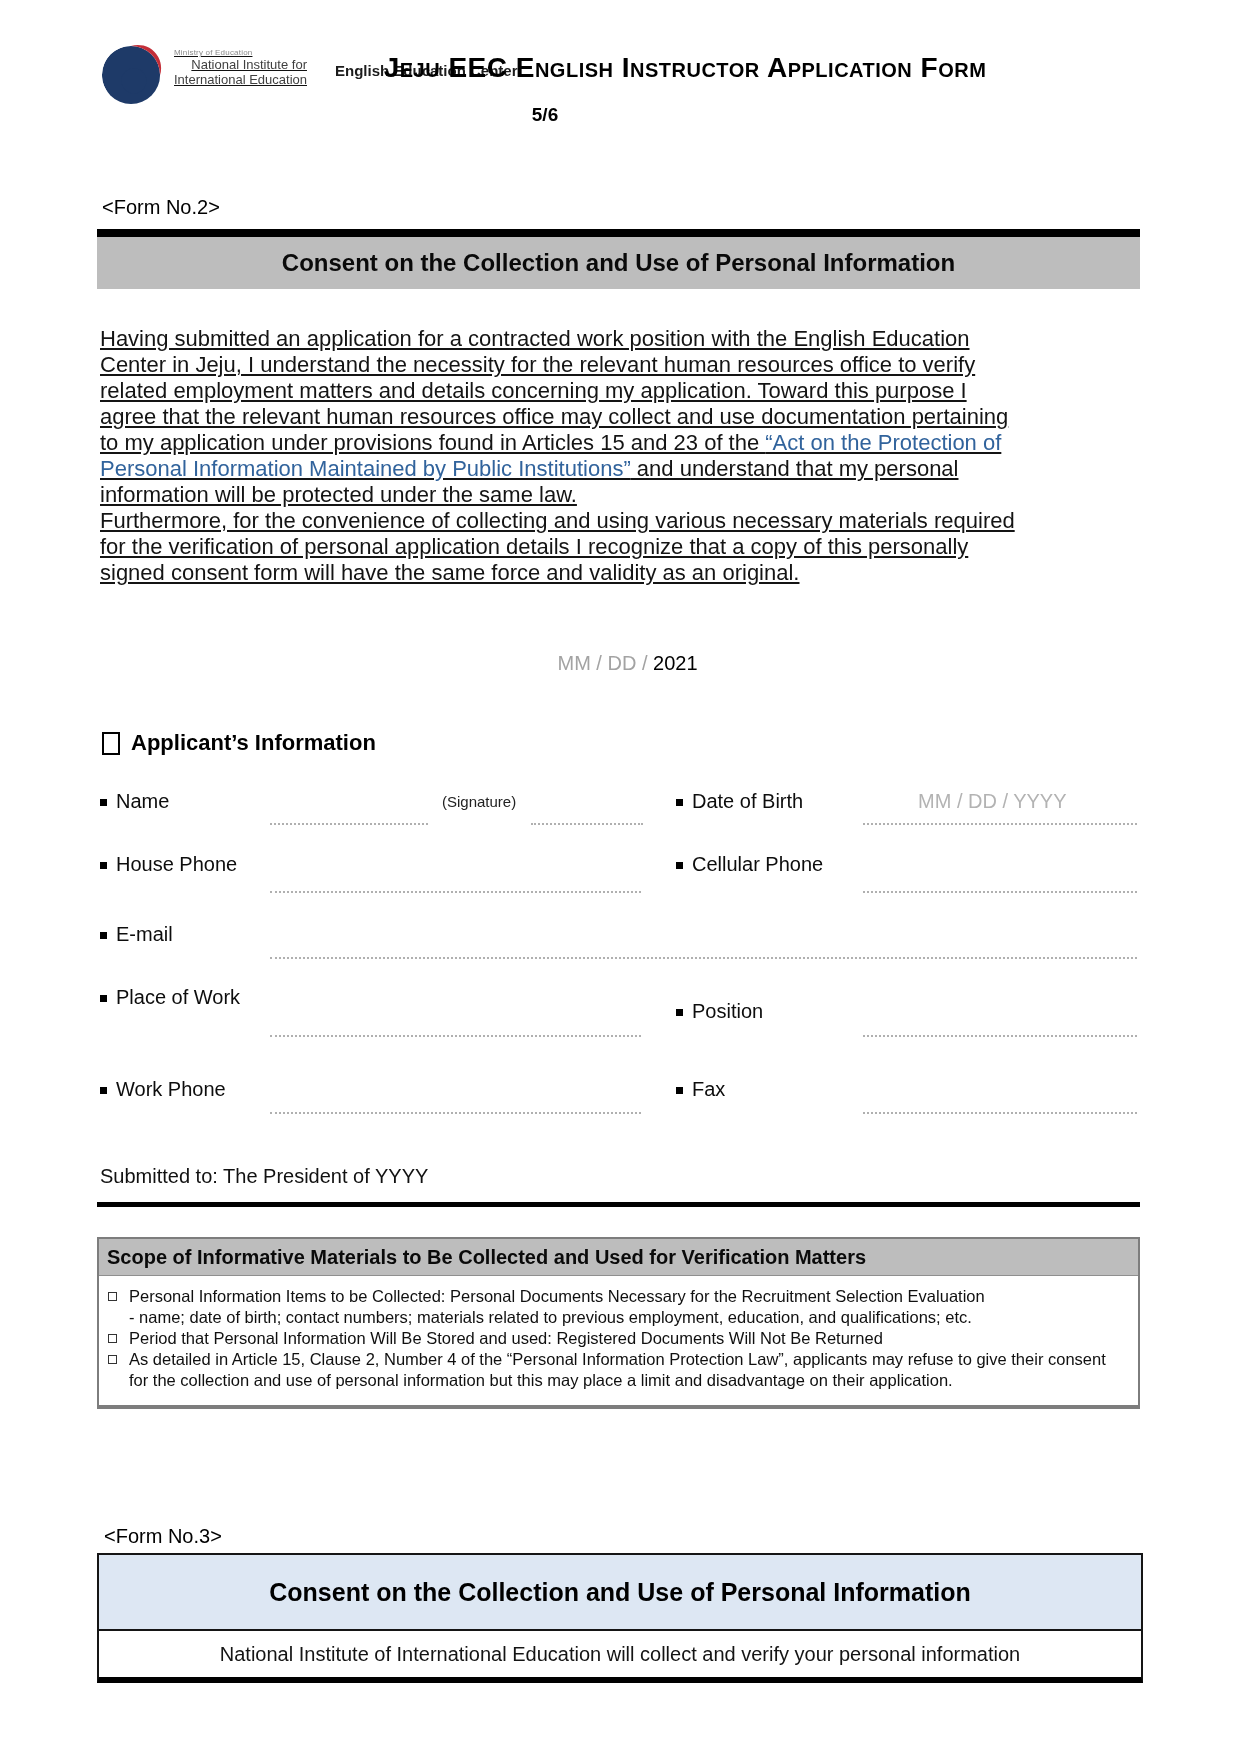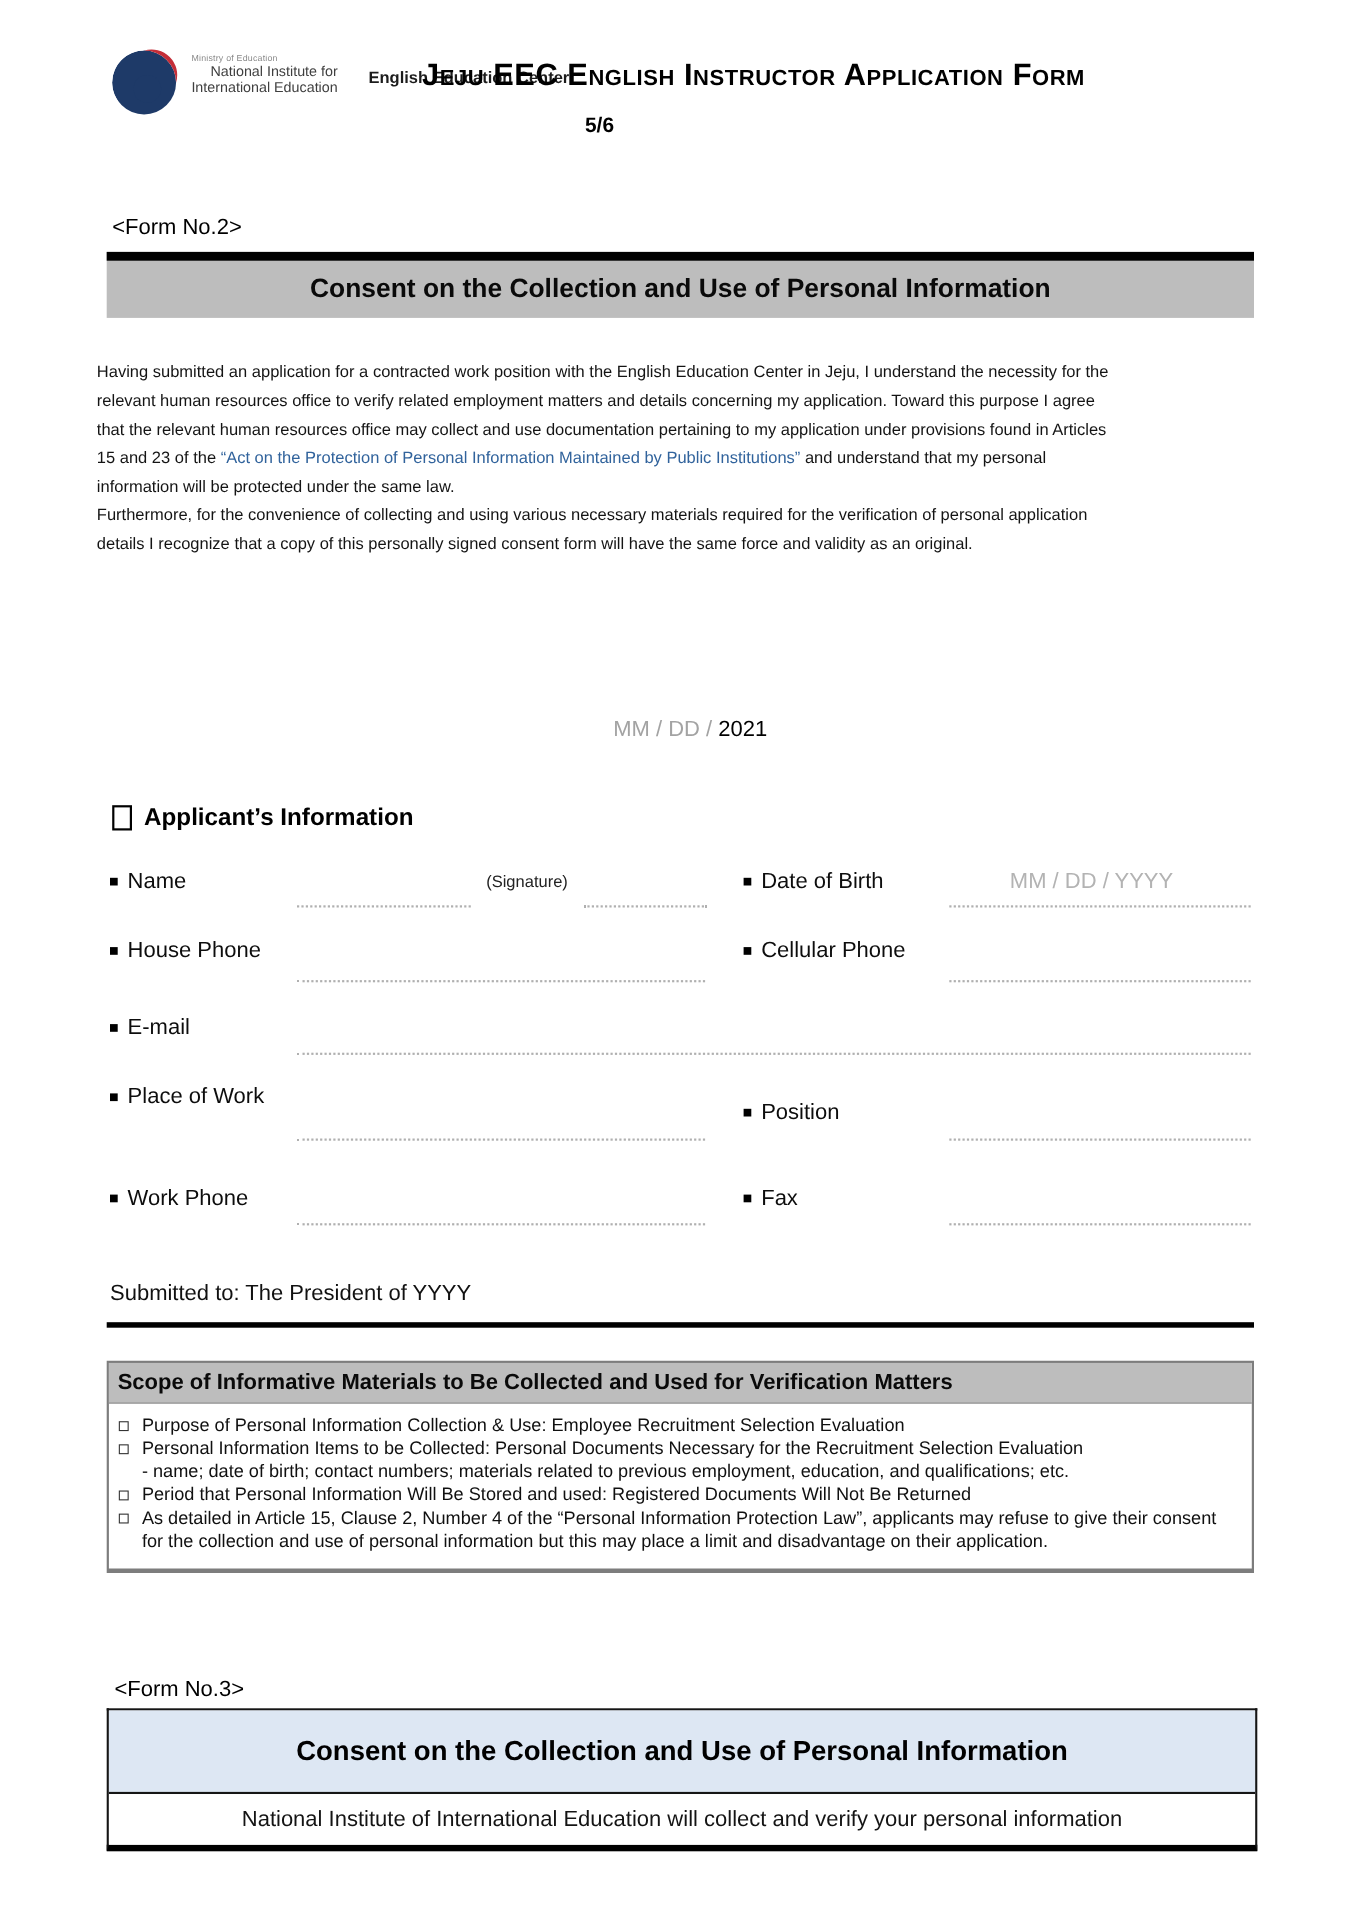--- a/index.html
+++ b/index.html
@@ -2,39 +2,39 @@
 <html><head>
 <meta charset="utf-8">
 <style>
   html,body{margin:0;padding:0;background:#ffffff;}
   .page{position:relative;width:1241px;height:1754px;background:#fff;
         font-family:"Liberation Sans","DejaVu Sans",sans-serif;color:#111;overflow:hidden;}
 
   
   .logo-group{position:absolute;left:100px;top:44px;display:flex;align-items:flex-start;}
   .emblem{width:62px;height:62px;flex:0 0 auto;}
-  .logo-text{margin-left:12px;margin-top:4px;}
+  .logo-text{margin-left:12px;margin-top:4px;text-decoration:underline;}
   .ministry{font-size:8px;color:#8a8a8a;letter-spacing:.2px;}
   .inst{font-size:13px;color:#3f3f3f;line-height:15px;text-align:right;}
   .eec{margin-left:28px;margin-top:18px;font-size:15px;font-weight:bold;color:#1c1c1c;}
   .doc-title{position:absolute;left:340px;top:52px;width:690px;text-align:center;
              font-size:28px;font-weight:bold;font-variant:small-caps;letter-spacing:.5px;color:#000;}
   .page-indicator{position:absolute;left:500px;top:104px;width:90px;text-align:center;
                   font-size:19px;font-weight:bold;color:#000;}
 
   
   .form-label{position:absolute;left:102px;font-size:20px;color:#000;}
   .form2-label{top:196px;}
   .form2-titlebar{position:absolute;left:97px;top:229px;width:1043px;
                   border-top:8px solid #000;background:#bdbdbd;height:52px;
                   display:flex;align-items:center;justify-content:center;}
   .form2-titlebar .bar-title{font-size:24px;font-weight:bold;color:#0a0a0a;}
 
-  .consent-body{position:absolute;left:88px;top:326px;width:920px;
-                font-size:15px;line-height:26px;color:#141414;}
+  .consent-body{position:absolute;left:100px;top:326px;width:920px;
+                font-size:22px;line-height:26px;color:#141414;text-decoration:underline;}
   .consent-body p{margin:0;}
   .law-link{color:#31639c;}
 
   .date-line{position:absolute;left:106px;top:652px;width:1043px;text-align:center;
              font-size:20px;}
   .date-ph{color:#a3a3a3;}
   .date-year{color:#000;}
 
   .applicant-heading{position:absolute;left:102px;top:730px;font-size:22px;font-weight:bold;color:#000;
                      display:flex;align-items:center;}
@@ -137,21 +137,20 @@
   <div class="dotline" style="left:270px;top:1110px;width:371px;"></div>
   <div class="fld" style="left:676px;top:1078px;"><span class="blt"></span><span>Fax</span></div>
   <div class="dotline" style="left:863px;top:1110px;width:274px;"></div>
 
   <div class="submitted">Submitted to: The President of YYYY</div>
   <div class="rule"></div>
 
   <div class="scope-box">
     <div class="scope-head">Scope of Informative Materials to Be Collected and Used for Verification Matters</div>
     <div class="scope-list">
-      <div class="scope-item"><span class="sq"></span><span>Purpose of Personal Information Collection &amp; Use: Employee Recruitment Selection Evaluation</span></div>
       <div class="scope-item"><span class="sq"></span><span>Personal Information Items to be Collected: Personal Documents Necessary for the Recruitment Selection Evaluation</span></div>
       <div class="scope-sub">- name; date of birth; contact numbers; materials related to previous employment, education, and qualifications; etc.</div>
       <div class="scope-item"><span class="sq"></span><span>Period that Personal Information Will Be Stored and used: Registered Documents Will Not Be Returned</span></div>
       <div class="scope-item"><span class="sq"></span><span>As detailed in Article 15, Clause 2, Number 4 of the “Personal Information Protection Law”, applicants may refuse to give their consent for the collection and use of personal information but this may place a limit and disadvantage on their application.</span></div>
     </div>
   </div>
 
   <div class="form-label form3-label">&lt;Form No.3&gt;</div>
   <div class="form3-box">
     <div class="form3-head">Consent on the Collection and Use of Personal Information</div>

